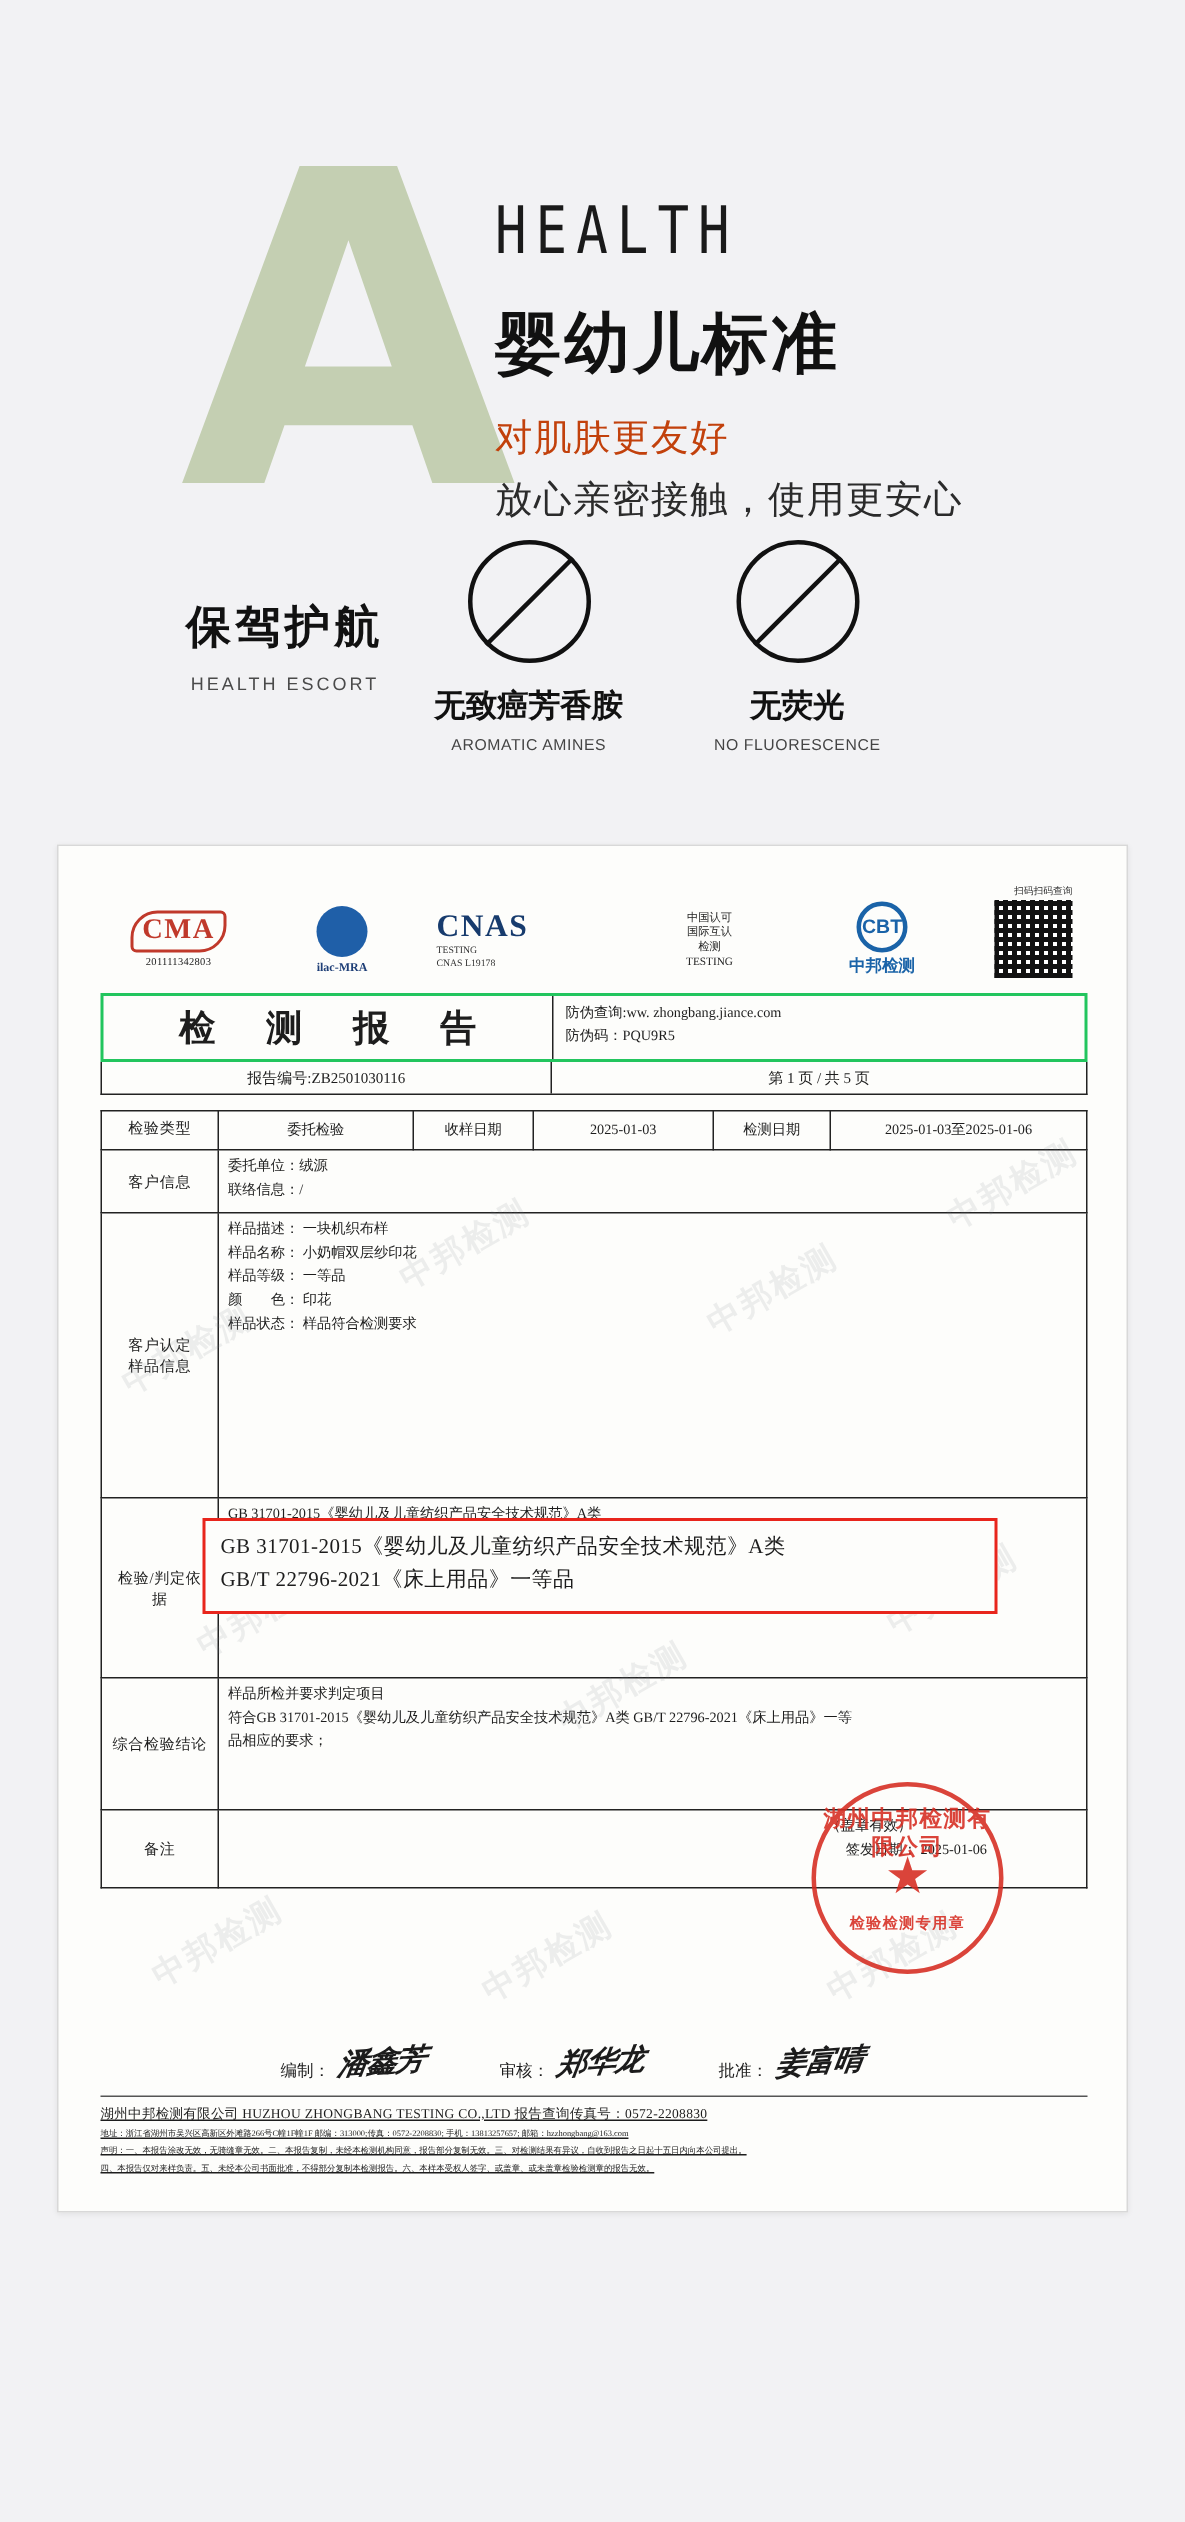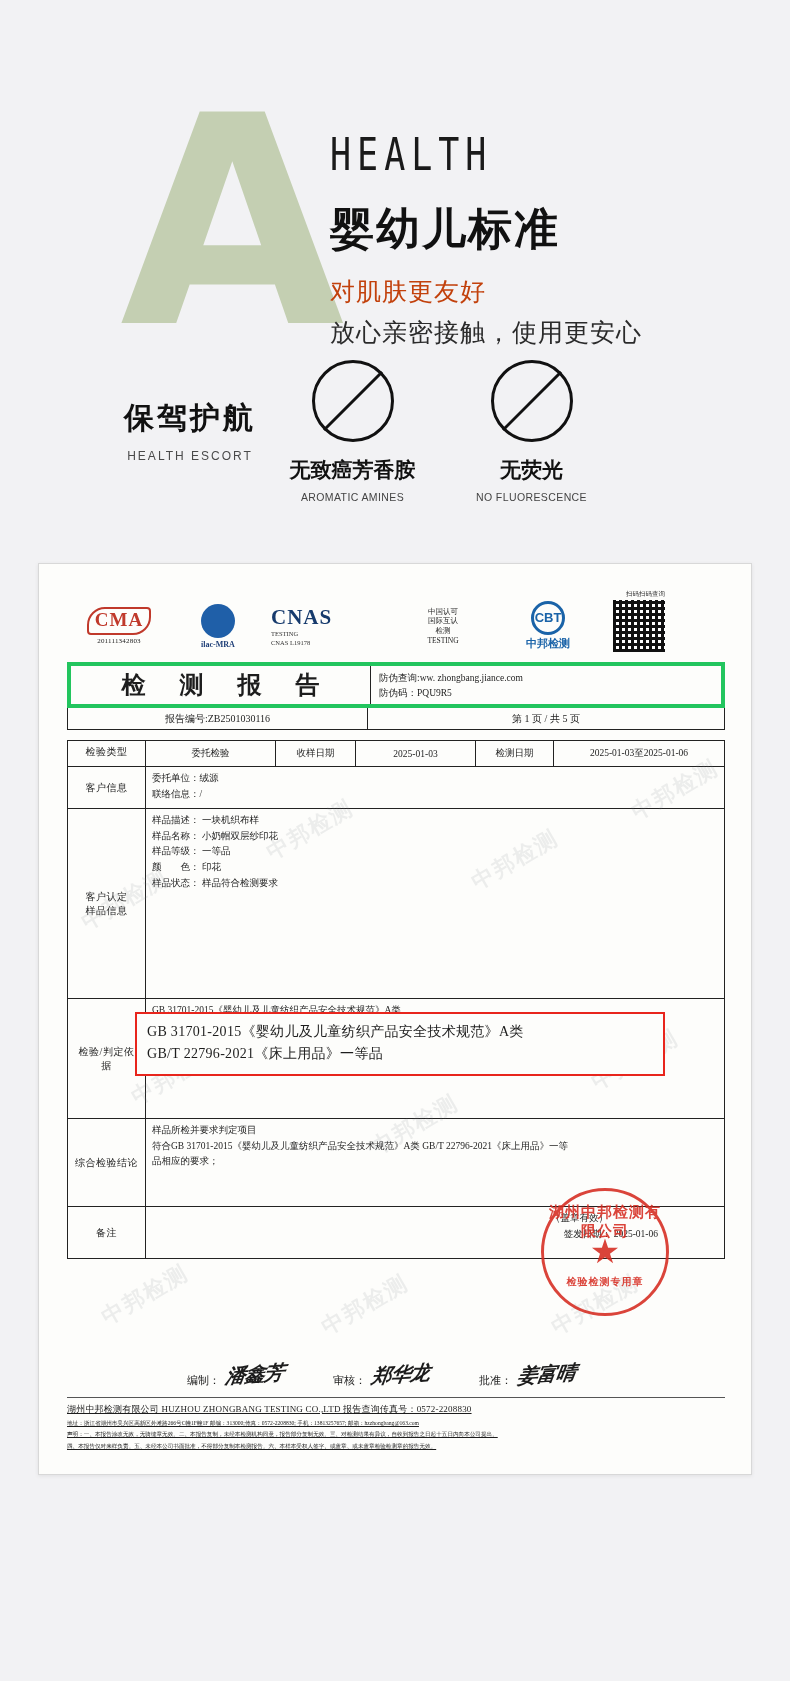--- a/index.html
+++ b/index.html
@@ -139,21 +139,21 @@
     pointer-events: none;
     font-family: "Liberation Serif", serif;
   }
 
   
   .logo-row {
     position: relative;
     height: 72px;
     display: flex;
     align-items: center;
-    gap: 18px;
+    gap: 28px;
     padding-left: 6px;
   }
   .logo-cma {
     width: 92px;
     text-align: center;
   }
   .cma-badge {
     border: 2px solid #c0392b;
     border-radius: 18px 4px 18px 4px;
     color: #c0392b;
@@ -189,21 +189,21 @@
     margin-left: 4px;
     background:
       repeating-linear-gradient(0deg, #111 0 3px, transparent 3px 6px),
       repeating-linear-gradient(90deg, #111 0 3px, transparent 3px 6px);
     background-color: #fff;
     position: relative;
   }
   .qr-cap { position: absolute; right: 0; top: -10px; font-size: 6.5px; color: #333; }
 
   
-  .title-band { display: flex; border: 4px solid #22c55e; height: 46px; }
+  .title-band { display: flex; border: 2px solid #22c55e; height: 46px; }
   .title-left {
     flex: 0 0 300px;
     border-right: 1px solid #222;
     display: flex; align-items: center; justify-content: center;
     font-size: 24px; font-weight: 700; letter-spacing: 14px;
     text-indent: 14px;
   }
   .title-right { flex: 1; font-size: 9.5px; line-height: 1.55; padding: 5px 8px; }
   .row-band { display: flex; border: 1px solid #222; border-top: none; height: 22px; }
   .row-band .c1 {

